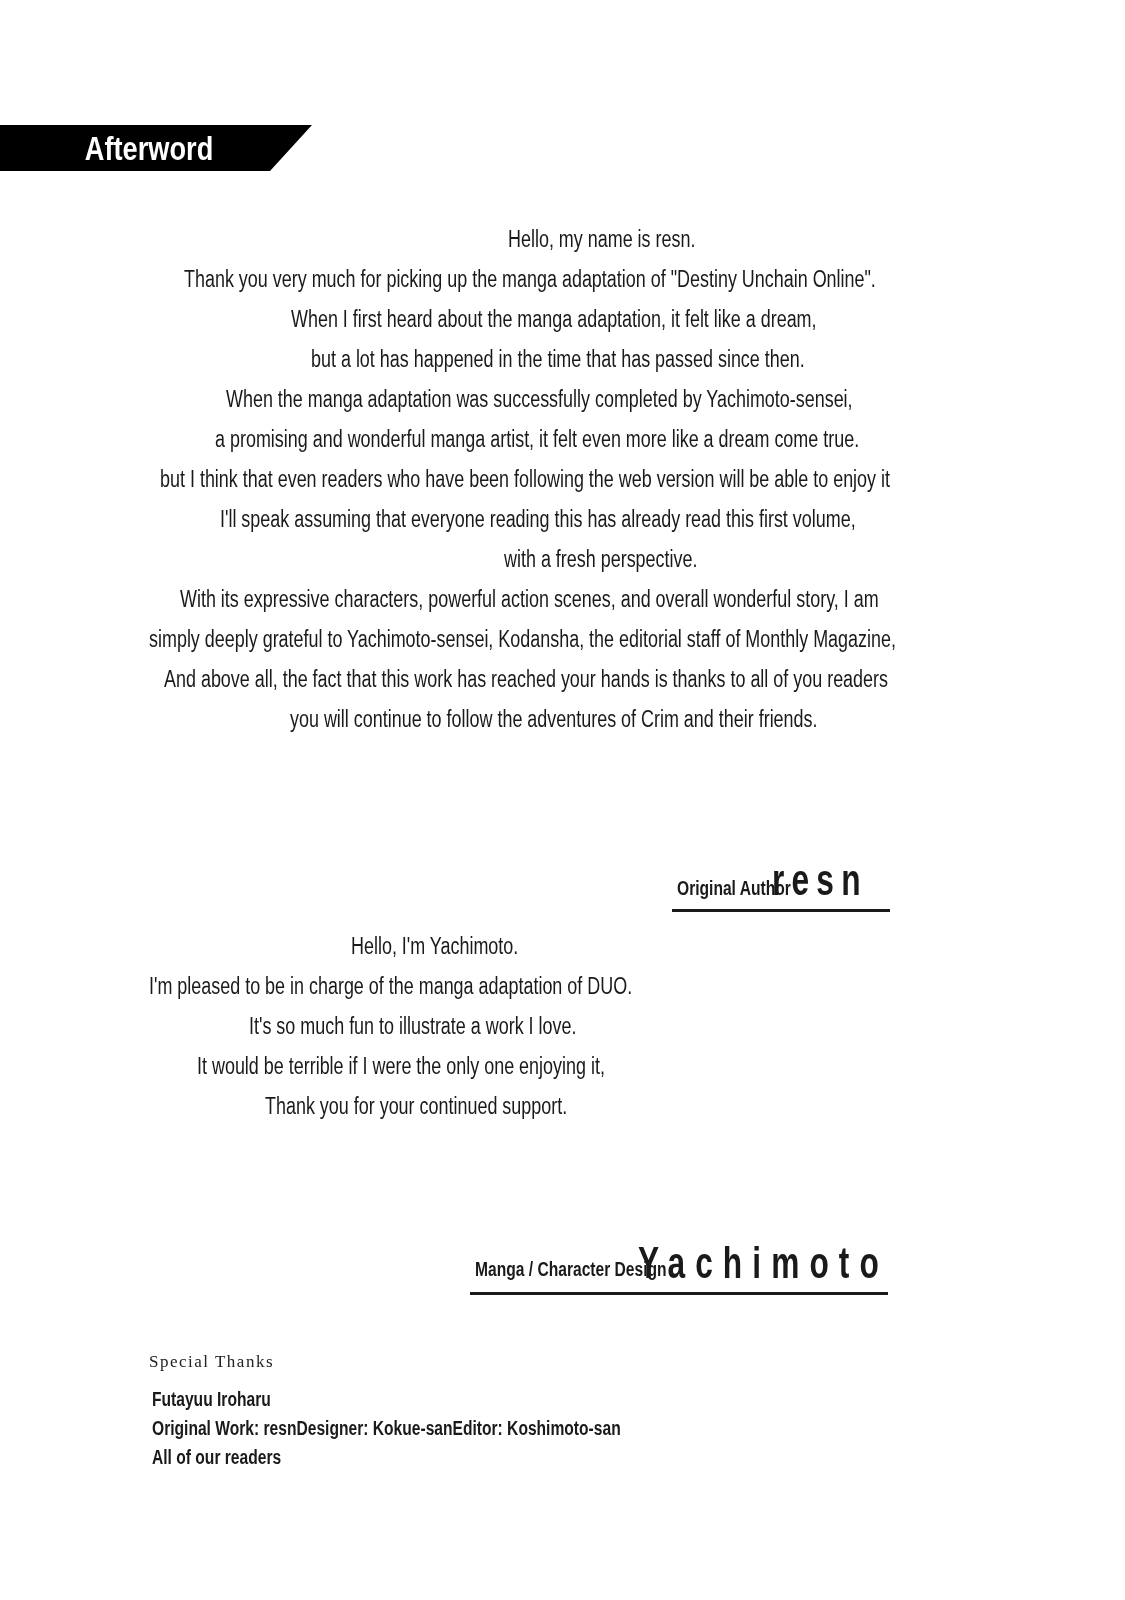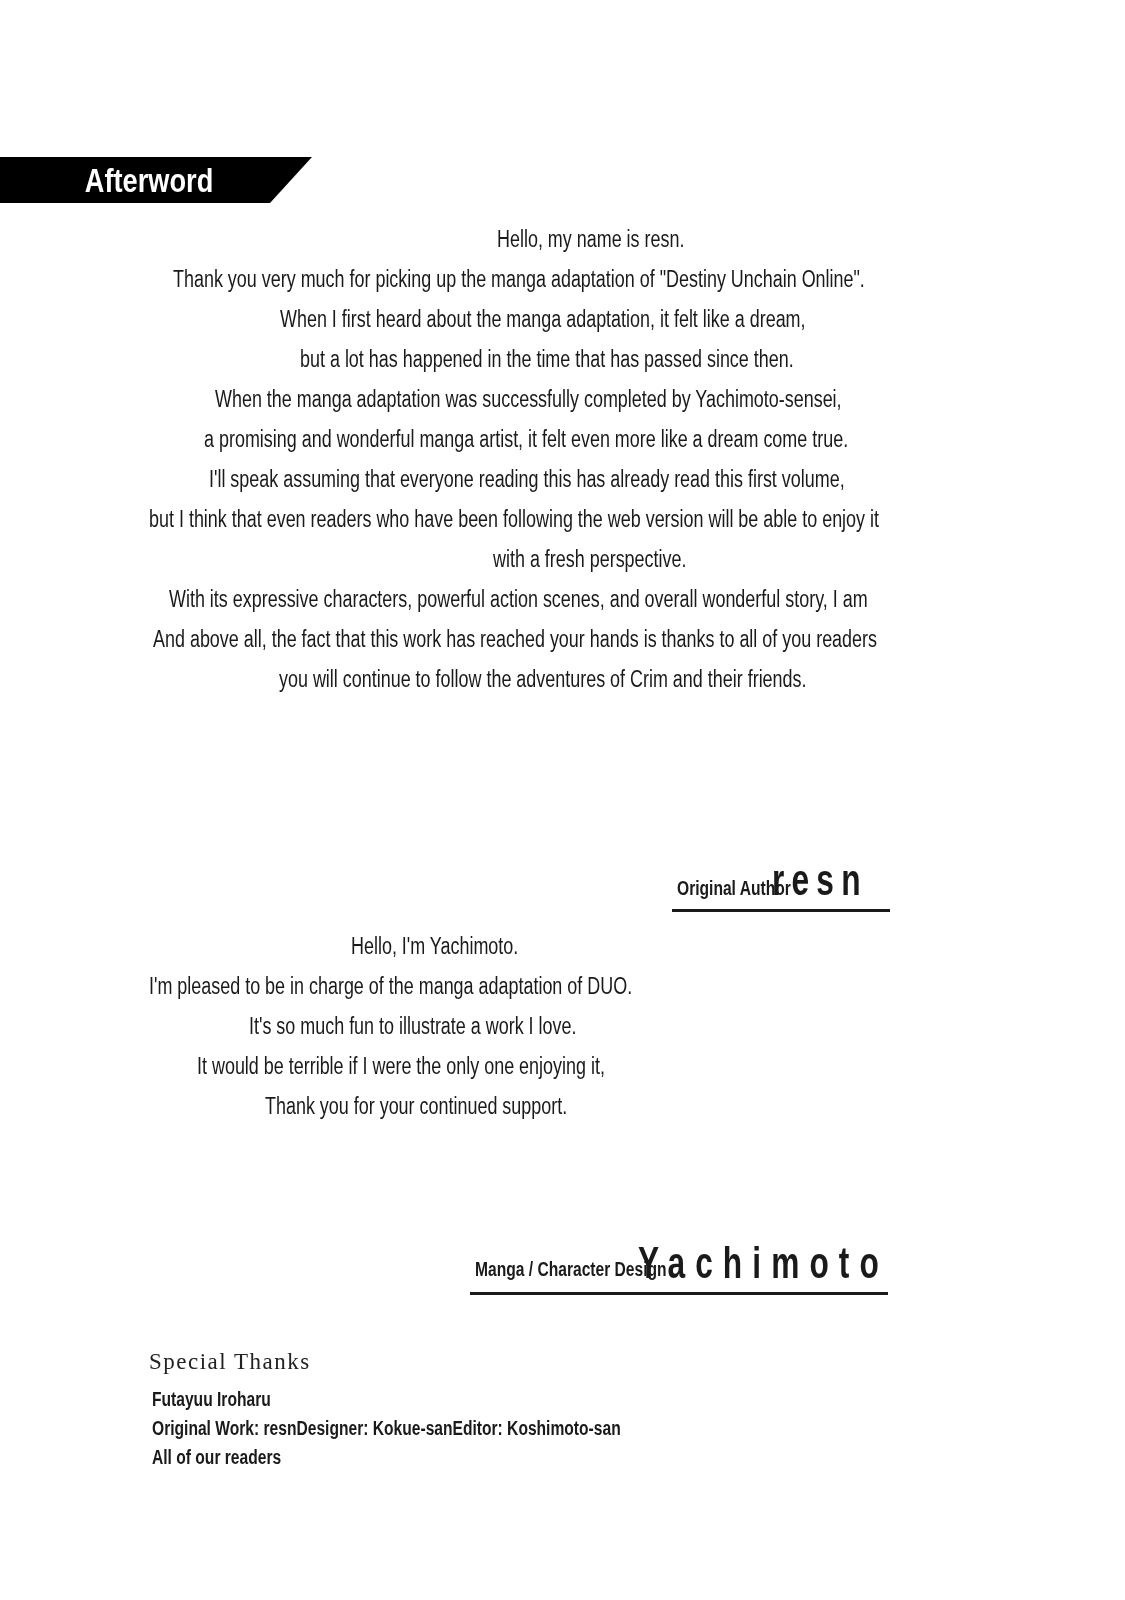--- a/index.html
+++ b/index.html
@@ -13,21 +13,20 @@
     color: #1a1a1a;
   }
 
   
   .banner {
     position: absolute;
     left: 0; top: 125px;
     width: 312px; height: 46px;
     background: #000000;
     clip-path: polygon(0 0, 100% 0, calc(100% - 42px) 100%, 0 100%);
-    margin-top: 32px;
   }
   .banner-title {
     display: inline-block;
     white-space: nowrap;
     color: #ffffff;
     font-size: 34px;
     font-weight: bold;
     line-height: 46px;
     padding-left: 106px;
     transform: scaleX(0.80);
@@ -80,21 +79,21 @@
   .sig-name-artist  { left: 638px; top: 1241px; letter-spacing: 14px; }
   .underline-artist {
     position: absolute; left: 470px; top: 1292px;
     width: 418px; height: 3px; background: #1a1a1a;
   }
 
   
   .thanks-heading {
     position: absolute; left: 149px; top: 1349px;
     font-family: "Liberation Serif", serif;
-    font-size: 23px;
+    font-size: 17px;
     line-height: 26px;
     letter-spacing: 1.5px;
     color: #222222;
   }
   .thanks-block { position: absolute; left: 152px; top: 1385px; }
   .tline { height: 29px; }
   .tline > span {
     display: inline-block;
     white-space: nowrap;
     font-size: 20px;
@@ -117,24 +116,25 @@
     <span class="banner-title">Afterword</span>
   </div>
 
   <div class="para para-author">
     <div class="bline"><span>Hello, my name is resn.</span></div>
     <div class="bline"><span>Thank you very much for picking up the manga adaptation of "Destiny Unchain Online".</span></div>
     <div class="bline"><span>When I first heard about the manga adaptation, it felt like a dream,</span></div>
     <div class="bline"><span>but a lot has happened in the time that has passed since then.</span></div>
     <div class="bline"><span>When the manga adaptation was successfully completed by Yachimoto-sensei,</span></div>
     <div class="bline"><span>a promising and wonderful manga artist, it felt even more like a dream come true.</span></div>
+    <div class="bline"><span>but I think that even readers who have been following the web version will be able to enjoy it</span></div>
     <div class="bline"><span>I'll speak assuming that everyone reading this has already read this first volume,</span></div>
-    <div class="bline"><span>but I think that even readers who have been following the web version will be able to enjoy it</span></div>
     <div class="bline"><span>with a fresh perspective.</span></div>
     <div class="bline"><span>With its expressive characters, powerful action scenes, and overall wonderful story, I am</span></div>
+    <div class="bline"><span>simply deeply grateful to Yachimoto-sensei, Kodansha, the editorial staff of Monthly Magazine,</span></div>
     <div class="bline"><span>And above all, the fact that this work has reached your hands is thanks to all of you readers</span></div>
     <div class="bline"><span>you will continue to follow the adventures of Crim and their friends.</span></div>
   </div>
 
   <span class="sig-label sig-label-author">Original Author</span>
   <span class="sig-name sig-name-author">resn</span>
   <div class="underline-author"></div>
 
   <div class="para para-artist">
     <div class="bline"><span>Hello, I'm Yachimoto.</span></div>

